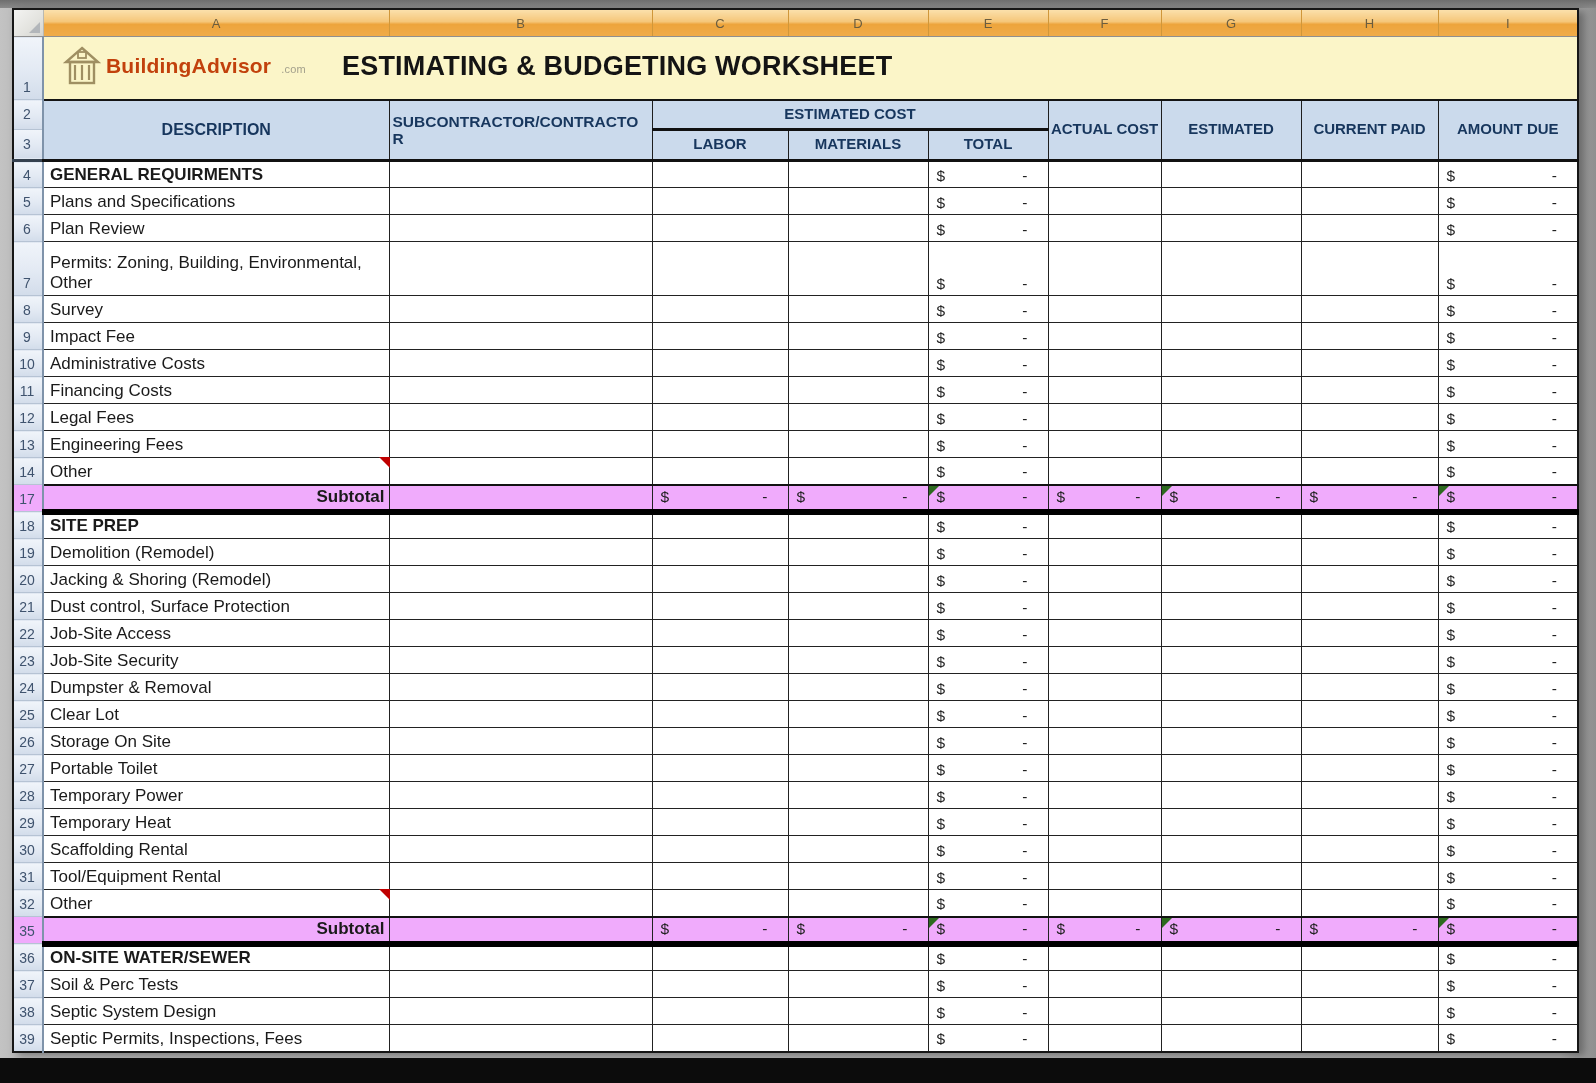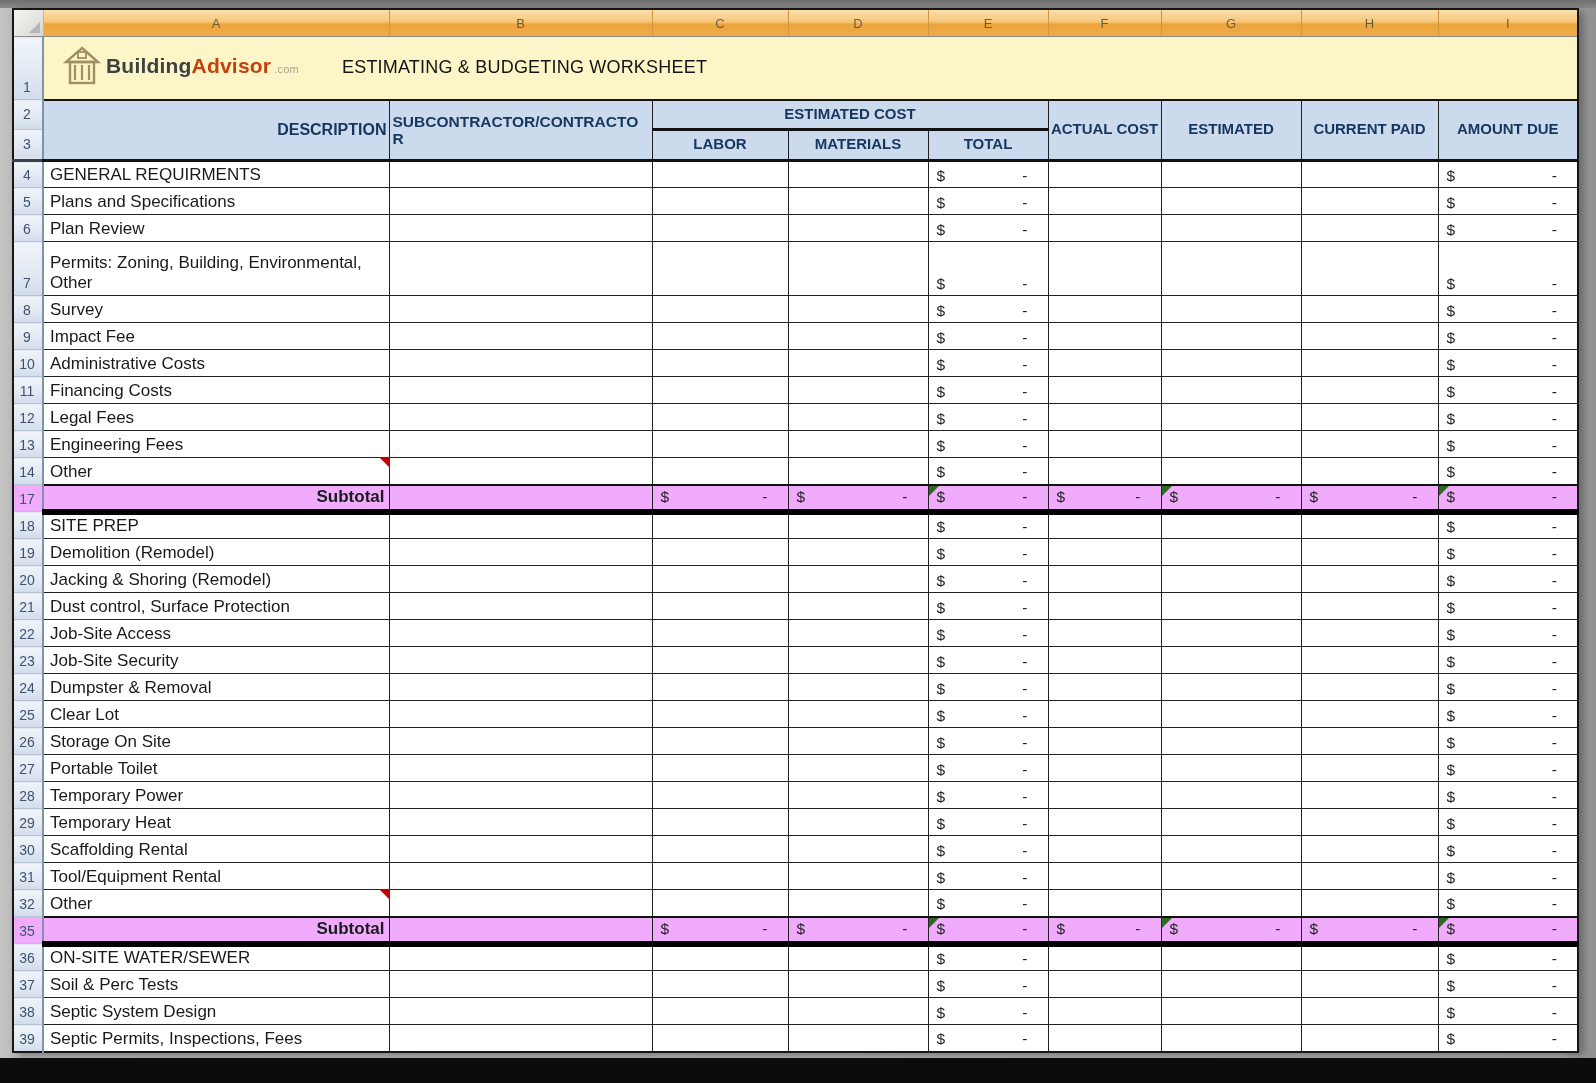--- a/index.html
+++ b/index.html
@@ -39,50 +39,50 @@
   }
   
   tr.titlerow td{height:58px;}
   td.titlecell{
     background:#fbf5c8;position:relative;
     border:1px solid #1e1e1e;border-bottom:2px solid #141414;
   }
   .logo{position:absolute;left:18px;top:9px;display:flex;align-items:center;}
   .logo svg{display:block;}
   .logo-text{margin-left:4px;font-size:21px;font-weight:600;letter-spacing:.2px;}
-  .lg-b{color:#404040;}
+  .lg-b{color:#c2410c;}
   .lg-a{color:#c2410c;}
-  .lg-tld{color:#a3a08c;font-size:11px;font-weight:400;margin-left:3px;}
+  .lg-tld{color:#a3a08c;font-size:11px;font-weight:400;margin-left:10px;}
   .sheet-title{
     position:absolute;left:298px;top:50%;transform:translateY(-54%);
-    font-size:18px;font-weight:400;color:#141414;letter-spacing:.2px;white-space:nowrap;
+    font-size:27px;font-weight:700;color:#141414;letter-spacing:.2px;white-space:nowrap;
   }
   
   tr.h2 td{height:24px;}
   tr.h3 td{height:26px;}
   td.hcell{
     background:#cbdaec;color:#17365d;font-weight:700;font-size:15px;
     text-align:center;vertical-align:middle;padding:0 2px;
     border:1px solid #1e1e1e;line-height:1.12;
   }
   tr.h2 td.hcell, tr.h3 td.hcell{border-bottom:3px solid #111;}
   td.hcell.est{border-bottom:1px solid #1e1e1e;margin-left:22px;}
-  td.hcell.desc{font-size:16px;text-align:right;}
+  td.hcell.desc{font-size:16px;}
   td.hcell.subc{text-align:left;padding:12px 3px;word-break:break-all;font-size:15.5px;}
   tr.h2 td.rownum, tr.h3 td.rownum{vertical-align:middle;padding-bottom:0;}
   tr.h3 td.rownum{border-bottom:3px solid #35414f;}
   
   tbody tr{height:27px;}
   tbody tr.tall{height:54px;}
   td.cell{
     background:#fff;border:1px solid #222;position:relative;
     vertical-align:bottom;font-size:17px;color:#1a1a1a;
     padding:0 4px 2px 6px;line-height:1.18;
   }
-  tr.section .lbl{font-weight:400;}
+  tr.section .lbl{font-weight:700;}
   tr.subtotal td.cell, tr.subtotal td.rownum{background:#f0abfc;}
   tr.subtotal td.cell{border-top:2px solid #121212;border-bottom:6px solid #000000;}
   tr.subtotal td.col-A{text-align:right;font-weight:700;padding-right:4px;}
   .mrow{display:flex;justify-content:space-between;align-items:flex-end;
     padding:0 16px 0 2px;font-size:15.5px;color:#222;}
   .warn{position:absolute;top:0;left:0;width:0;height:0;
     border-top:10px solid #2d6a1f;border-right:10px solid transparent;}
   .cmt{position:absolute;top:-1px;right:-1px;width:0;height:0;
     border-top:11px solid #c00000;border-left:11px solid transparent;}
 </style>

